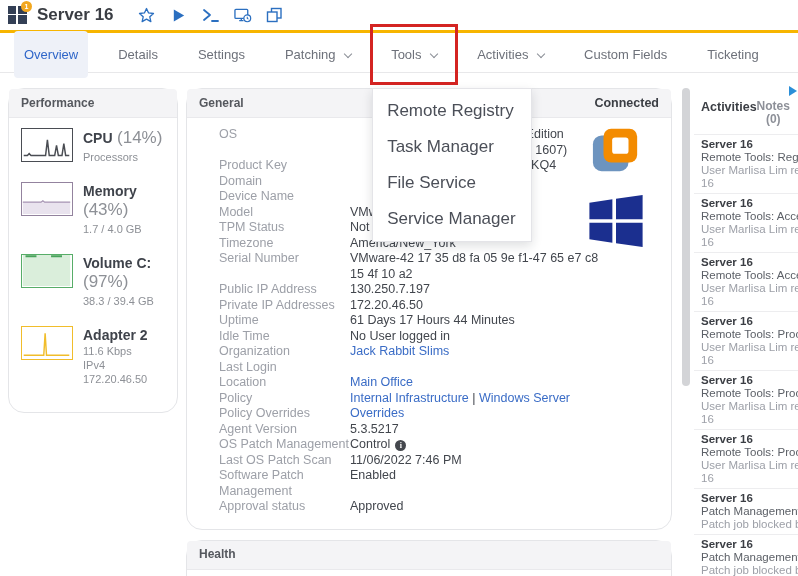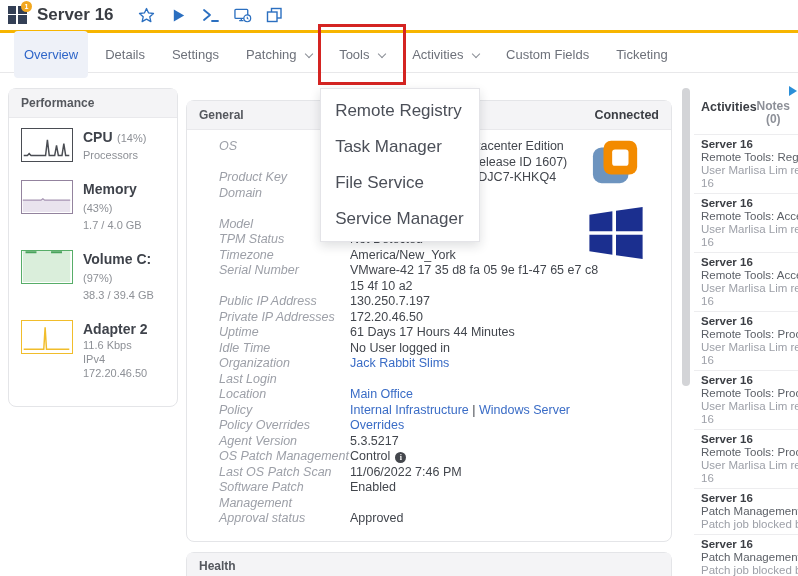--- a/index.html
+++ b/index.html
@@ -14,57 +14,57 @@
   .device-icon i{background:#333f55;display:block;}
   .badge{position:absolute;top:-5px;right:-5px;width:11px;height:11px;border-radius:50%;
     background:#f2a71f;color:#fff;font-size:7px;font-weight:700;text-align:center;line-height:11px;}
   .title{font-size:17px;font-weight:700;color:#3a3d43;margin-right:18px;}
   .header-actions{display:flex;align-items:center;gap:14px;margin-left:6px;}
   .h-icon{width:18px;height:18px;display:inline-flex;align-items:center;justify-content:center;cursor:pointer;}
 
   
   .tab-bar{position:absolute;top:36px;left:0;right:0;height:37px;display:flex;align-items:center;
     padding-left:14px;border-bottom:1px solid #e8e8ea;box-sizing:border-box;z-index:50;}
-  .tab{position:relative;padding:16px 10px;margin-right:7px;font-size:13px;color:#6d717a;white-space:nowrap;cursor:pointer;}
+  .tab{position:relative;padding:16px 10px;margin-right:20px;font-size:13px;color:#6d717a;white-space:nowrap;cursor:pointer;}
   .tab.active{background:#eef1f8;color:#2f66c9;border-radius:4px;}
   .caret{display:inline-block;width:5px;height:5px;border-right:1.4px solid #8a8e96;
     border-bottom:1.4px solid #8a8e96;transform:rotate(45deg);margin-left:6px;vertical-align:2px;}
   .red-box{position:absolute;left:-11px;right:-11px;top:-7px;bottom:-7px;border:3px solid #d42422;pointer-events:none;}
   .dropdown{position:absolute;left:-9px;top:calc(100% + 10px);width:158px;background:#fff;
     border:1px solid #e4e4e8;box-shadow:0 4px 10px rgba(31,35,40,.14);padding:4px 0;z-index:60;}
   .menu-item{padding:8px 14px;font-size:17px;color:#4b4f58;cursor:pointer;}
 
   
-  .panel{border:1px solid #e4e5e8;border-radius:8px;background:#fff;box-sizing:border-box;}
+  .panel{border:1px solid #e4e5e8;border-radius:16px;background:#fff;box-sizing:border-box;}
   .panel-header{height:28px;line-height:27px;background:#f4f4f6;border-bottom:1px solid #e9e9ec;
     padding:0 12px;font-size:12px;font-weight:700;color:#55585e;border-radius:4px 4px 0 0;
     display:flex;justify-content:space-between;align-items:center;}
 
   
   .perf-panel{position:absolute;left:8px;top:88px;width:170px;min-height:256px;}
   .perf-body{padding:10px 10px 8px 12px;}
   .perf-item{display:flex;gap:10px;margin-bottom:18px;cursor:pointer;}
   .chart{width:52px;height:34px;box-sizing:border-box;background:#fff;flex:none;}
   .chart svg{display:block;}
   .chart-cpu{border:1.5px solid #4a4d53;}
   .chart-memory{border:1.5px solid #93839e;}
   .chart-volume{border:1.5px solid #57ad68;}
   .chart-adapter{border:1.5px solid #f1bd2b;}
   .perf-name{font-size:14px;font-weight:700;color:#3f434b;}
-  .perf-pct{font-size:11px;color:#8d9096;}
+  .perf-pct{font-size:17px;color:#8d9096;}
   .perf-sub{font-size:11px;color:#8d9096;margin-top:3px;line-height:13px;}
   .perf-lines .perf-sub{margin-top:1px;}
 
   
   .center-col{position:absolute;left:186px;top:88px;width:486px;bottom:0;display:flex;
-    flex-direction:column;gap:10px;overflow:hidden;margin-top:12px;}
+    flex-direction:column;gap:10px;overflow:hidden;}
   .general-panel{position:relative;flex:none;}
   .g-body{padding:9px 0 14px;}
   .g-row{display:flex;padding:0 14px 0 32px;font-size:12.5px;line-height:15.5px;color:#42464d;}
-  .g-label{width:131px;flex:none;color:#9da0a8;font-style:italic;}
+  .g-label{width:131px;flex:none;color:#9da0a8;}
   .g-val{flex:1;}
   .g-line{min-height:15.5px;}
   .g-line.indent{padding-left:120px;}
   .g-link{color:#3a6cc6;cursor:pointer;}
   .g-sep{color:#42464d;}
   .info-i{display:inline-block;width:11px;height:11px;border-radius:50%;background:#44474d;color:#fff;
     font-size:8px;font-weight:700;text-align:center;line-height:11px;margin-left:5px;
     font-family:"Liberation Serif",serif;cursor:pointer;}
   .connected{font-weight:700;color:#3b3e44;font-size:12.5px;}
   .os-logos{position:absolute;right:28px;top:36px;display:flex;flex-direction:column;gap:16px;align-items:center;}
@@ -271,20 +271,21 @@
               <div class="g-line indent"><span>YDJC7-KHKQ4</span></div>
             </div>
   </div>
           <div class="g-row">
     <div class="g-label">Domain</div>
     <div class="g-val">
               <div class="g-line"></div>
             </div>
   </div>
           <div class="g-row">
+    <div class="g-label">Device Name</div>
     <div class="g-val">
               <div class="g-line"></div>
             </div>
   </div>
           <div class="g-row">
     <div class="g-label">Model</div>
     <div class="g-val">
               <div class="g-line"><span>VMware7,1</span></div>
             </div>
   </div>

